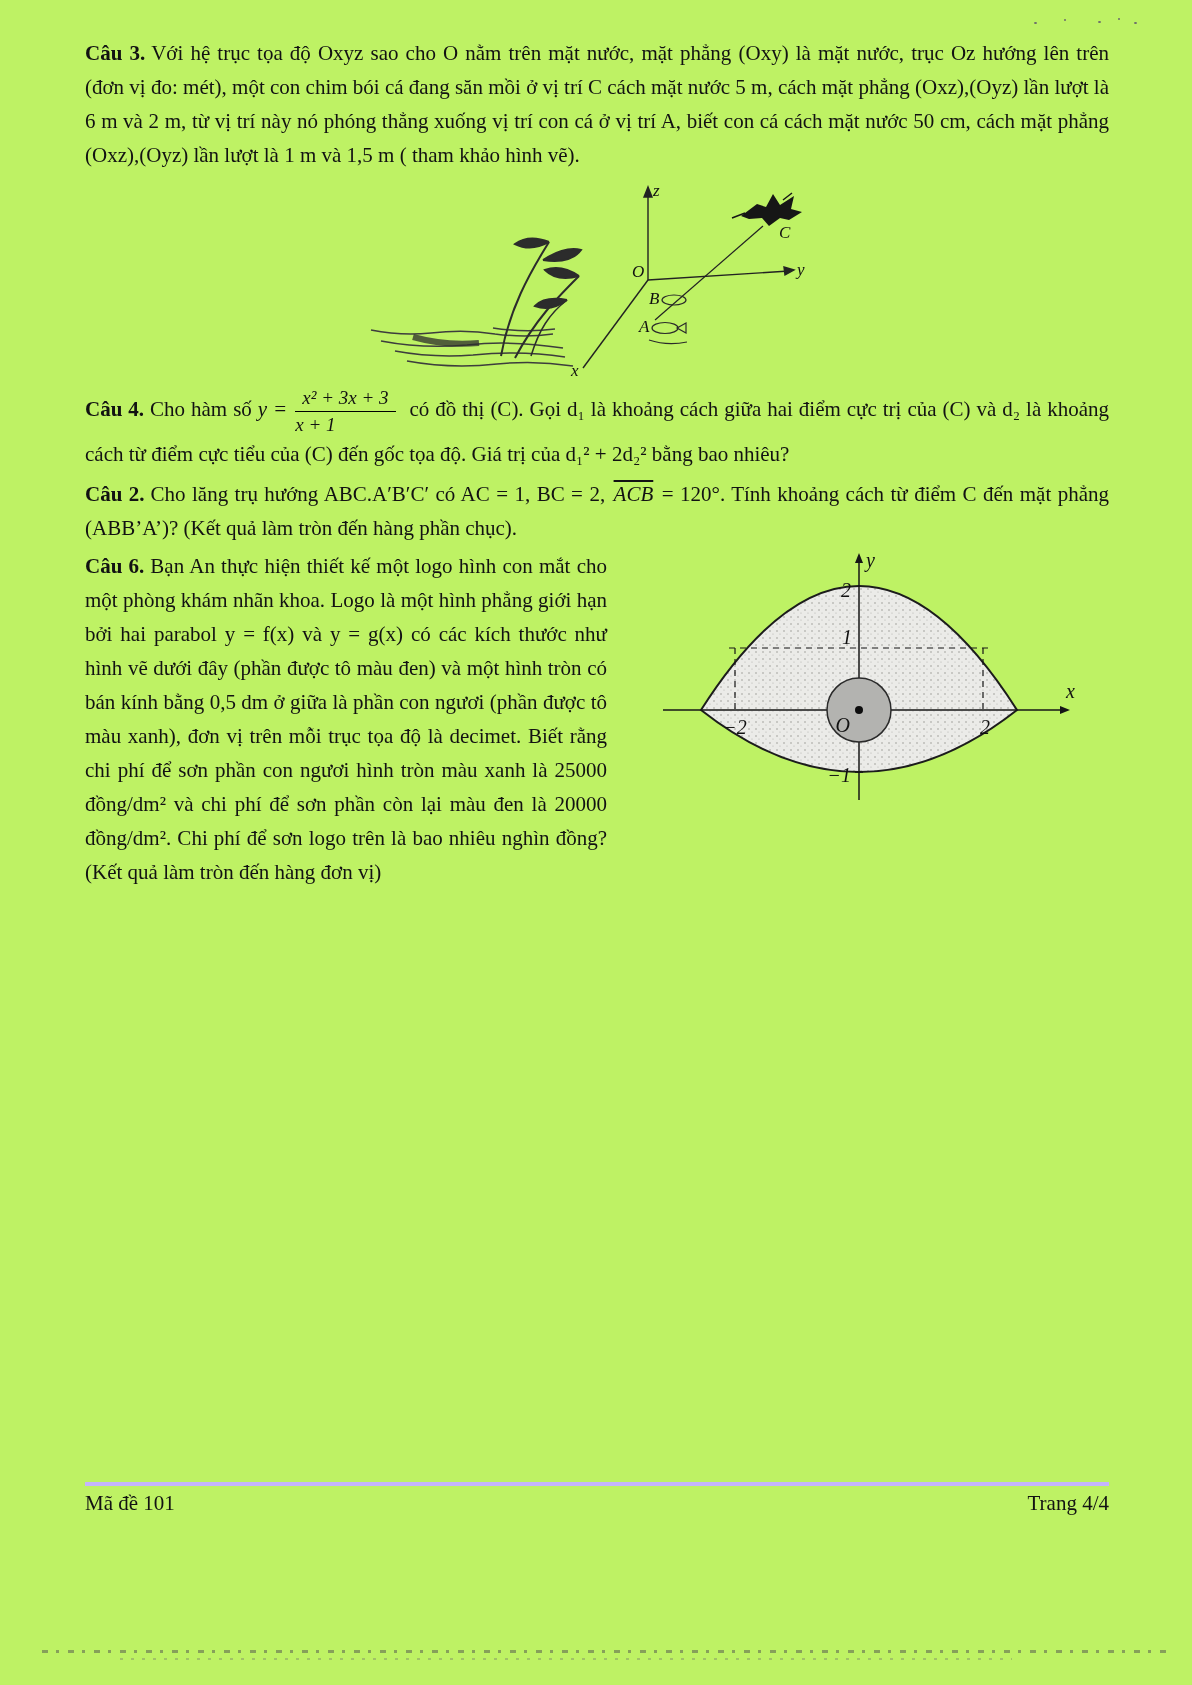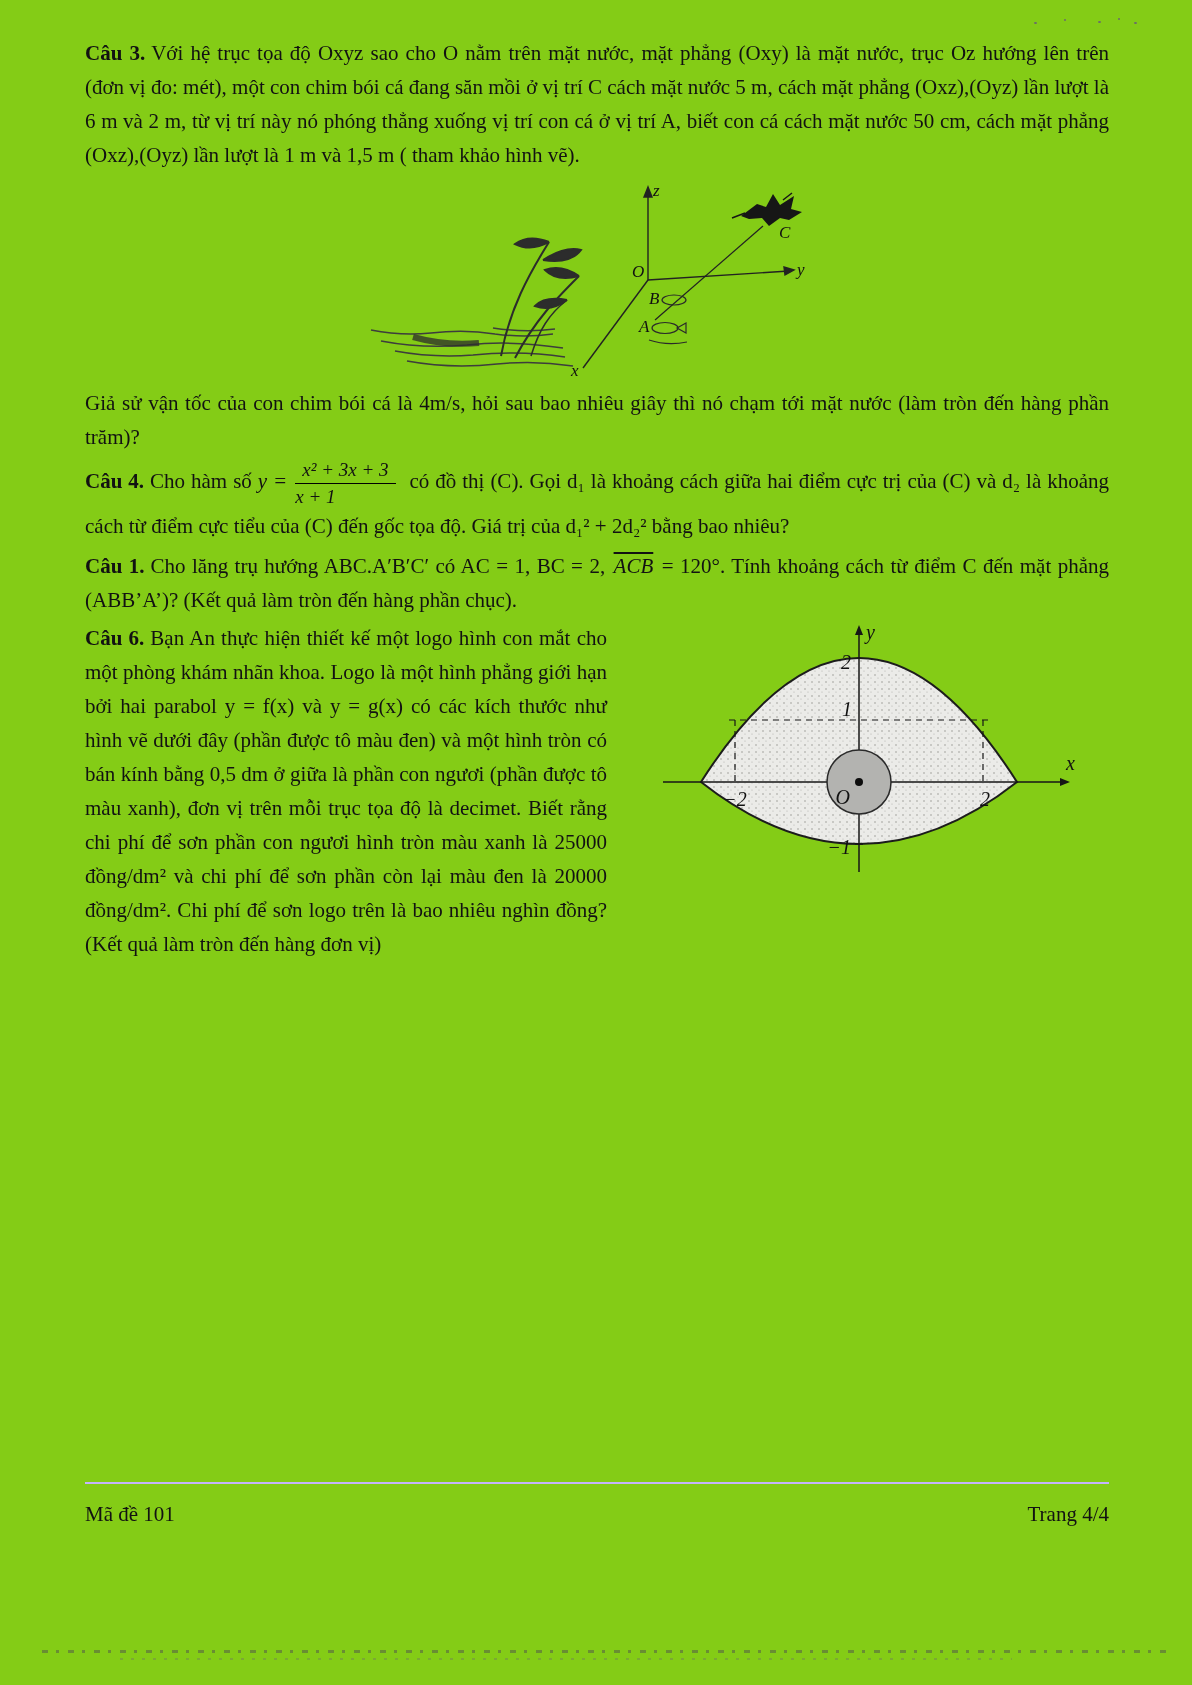--- a/index.html
+++ b/index.html
@@ -1,20 +1,20 @@
 <!DOCTYPE html>
 <html><head>
 <meta charset="utf-8">
 <style>
   html,body{margin:0;padding:0;background:#e8e8e8;}
   .page{
     position:relative;
     width:1192px;height:1685px;
     margin:0 auto;
-    background:#84cc16;
+    background:#bef264;
     overflow:hidden;
     font-family:"Liberation Serif","DejaVu Serif",serif;
     color:#121212;
   }
   .content{position:absolute;left:85px;top:36px;width:1024px;}
   p.para{margin:0 0 4px 0;text-align:justify;font-size:21px;line-height:1.62;}
   .qlabel{font-weight:bold;margin-right:6px;}
   .frac{
     display:inline-block;vertical-align:middle;text-align:left;
     font-size:19px;line-height:1.25;margin:0 8px;font-style:italic;
@@ -26,23 +26,23 @@
   .fig3-wrap{margin:8px 0 2px 258px;}
   .cau6-row{display:flex;align-items:flex-start;gap:16px;margin-top:2px;}
   .cau6-text{width:522px;}
   .fig6-wrap{flex:1;display:flex;justify-content:center;margin-top:-4px;}
   .het{
     text-align:center;font-weight:bold;font-style:italic;
     font-size:22px;margin:30px 0 0 0;letter-spacing:1px;
   }
   .footer{
     position:absolute;left:85px;width:1024px;top:1482px;
-    border-top:2px solid #c4b5fd;
+    border-top:4px solid #c4b5fd;
     display:flex;justify-content:space-between;
-    padding-top:18px;font-size:21px;align-items:center;
+    padding-top:5px;font-size:21px;align-items:center;
   }
   .figlabel{font-family:"Liberation Serif","DejaVu Serif",serif;font-style:italic;fill:#111;}
   .f3lab{font-size:17px;}
   .f6lab{font-size:20px;}
   .scan-top-noise{position:absolute;top:16px;right:52px;width:110px;height:10px;}
   .scan-top-noise i{position:absolute;background:#6b6b6b;border-radius:50%;}
   .scan-bottom-noise{
     position:absolute;left:42px;right:26px;top:1650px;height:3px;
     background:repeating-linear-gradient(90deg,#4f4f4f 0 6px,transparent 6px 14px,#4f4f4f 14px 17px,transparent 17px 26px);
     opacity:.5;
@@ -113,27 +113,26 @@
         <text class="figlabel f3lab" x="310" y="16">z</text>
         <text class="figlabel f3lab" x="454" y="95">y</text>
         <text class="figlabel f3lab" x="228" y="196">x</text>
         <text class="figlabel f3lab" x="289" y="97">O</text>
         <text class="figlabel f3lab" x="436" y="58">C</text>
         <text class="figlabel f3lab" x="306" y="124">B</text>
         <text class="figlabel f3lab" x="296" y="152">A</text>
       </svg>
     </div>
 
-    <p class="para"><span>Giả sử vận tốc của con chim bói cá là 4m/s, hỏi sau bao nhiêu giây thì nó chạm tới mặt nước (làm tròn đến hàng phần trăm)?</span></p>
 
     <p class="para" style="margin-top:0;"><b class="qlabel">Câu 4.</b><span>Cho hàm số</span>
       <span class="mathvar">y =</span><span class="frac"><span class="num">x² + 3x + 3</span><span class="den">x + 1</span></span>
       <span>có đồ thị (C). Gọi d₁ là khoảng cách giữa hai điểm cực trị của (C) và d₂ là khoảng cách từ điểm cực tiểu của (C) đến gốc tọa độ. Giá trị của d₁² + 2d₂² bằng bao nhiêu?</span></p>
 
-    <p class="para" style="margin-top:6px;"><b class="qlabel">Câu 1.</b><span>Cho lăng trụ hướng ABC.A′B′C′ có AC = 1, BC = 2,</span>
+    <p class="para" style="margin-top:6px;"><b class="qlabel">Câu 2.</b><span>Cho lăng trụ hướng ABC.A′B′C′ có AC = 1, BC = 2,</span>
       <span class="arc">ACB</span>
       <span>= 120°. Tính khoảng cách từ điểm C đến mặt phẳng (ABB’A’)? (Kết quả làm tròn đến hàng phần chục).</span></p>
 
     <div class="cau6-row">
       <p class="para cau6-text"><b class="qlabel">Câu 6.</b><span>Bạn An thực hiện thiết kế một logo hình con mắt cho một phòng khám nhãn khoa. Logo là một hình phẳng giới hạn bởi hai parabol y = f(x) và y = g(x) có các kích thước như hình vẽ dưới đây (phần được tô màu đen) và một hình tròn có bán kính bằng 0,5 dm ở giữa là phần con ngươi (phần được tô màu xanh), đơn vị trên mỗi trục tọa độ là decimet. Biết rằng chi phí để sơn phần con ngươi hình tròn màu xanh là 25000 đồng/dm² và chi phí để sơn phần còn lại màu đen là 20000 đồng/dm². Chi phí để sơn logo trên là bao nhiêu nghìn đồng? (Kết quả làm tròn đến hàng đơn vị)</span></p>
 
       <div class="fig6-wrap">
         <svg width="434" height="312" viewBox="0 0 434 312">
           <defs>
             <pattern id="speck" width="7" height="7" patternUnits="userSpaceOnUse">

